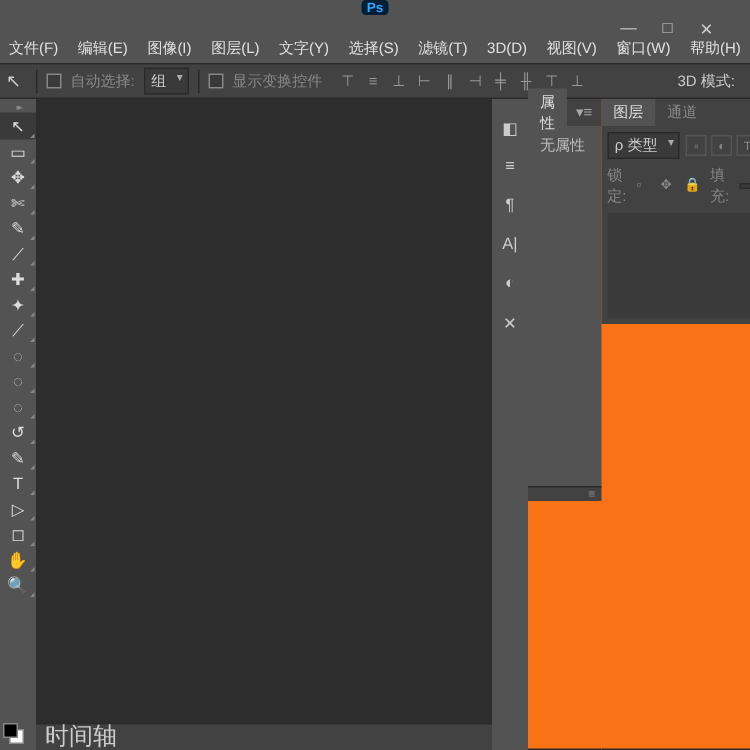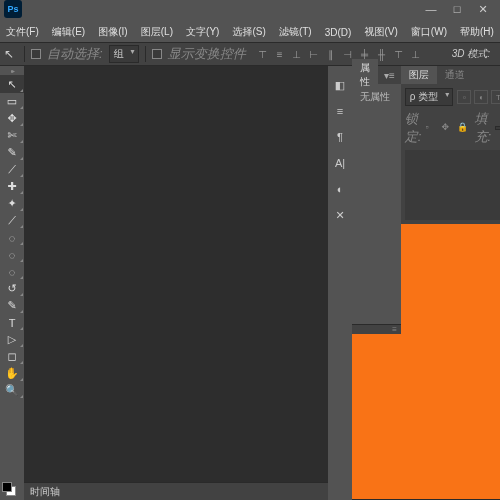--- a/index.html
+++ b/index.html
@@ -1,63 +1,63 @@
 <!DOCTYPE html>
 <html><head>
 <meta charset="utf-8">
 <style>
 *{margin:0;padding:0;box-sizing:border-box;font-family:"Microsoft YaHei",Arial,sans-serif;}
 body{background:#535353;width:500px;height:500px;overflow:hidden;color:#ccc;font-size:10px;}
-.titlebar{background:#535353;height:22px;display:flex;align-items:flex-start;padding:0 4px;}
+.titlebar{background:#535353;height:22px;display:flex;align-items:center;padding:0 16px;flex-direction:column;}
 .logo{width:18px;height:18px;background:#001e36;border-radius:3px;display:flex;align-items:center;justify-content:center;color:#31a8ff;font-size:9px;font-weight:bold;}
 .titlebar .ctrls{margin-left:auto;display:flex;}
 .titlebar .ctrls span{width:26px;height:18px;display:flex;align-items:center;justify-content:center;color:#ccc;font-size:11px;}
 .menubar{background:#535353;height:20px;display:flex;align-items:center;padding:0 2px;gap:2px;justify-content:space-between;}
 .menubar span{padding:2px 4px;color:#e0e0e0;font-size:10px;}
 .optbar{background:#424242;height:24px;display:flex;align-items:center;padding:0 4px;border-top:1px solid #2a2a2a;border-bottom:1px solid #2a2a2a;gap:6px;}
 .optbar .mv{width:14px;height:14px;color:#ccc;font-size:12px;}
 .optbar .sep{width:1px;height:16px;background:#2a2a2a;}
 .chk{width:10px;height:10px;border:1px solid #888;background:#3a3a3a;}
 .sel{background:#3a3a3a;border:1px solid #2a2a2a;padding:1px 14px 1px 4px;position:relative;font-size:10px;}
 .sel::after{content:"▾";position:absolute;right:3px;top:1px;font-size:8px;color:#aaa;}
 .aligns{display:flex;gap:3px;margin-left:4px;}
 .aligns span{width:14px;height:14px;display:flex;align-items:center;justify-content:center;color:#999;font-size:10px;}
-.mode3d{margin-left:auto;font-size:10px;color:#ccc;padding-right:6px;font-style:italic;}
+.mode3d{margin-left:auto;font-size:10px;color:#ccc;padding-right:6px;}
 .main{display:flex;height:434px;}
 .toolcol{width:24px;background:#535353;display:flex;flex-direction:column;}
 .toolcol .hdr{height:10px;background:#535353;border-bottom:1px solid #3a3a3a;display:flex;align-items:center;justify-content:center;}
 .toolcol .hdr::after{content:"▸▸";font-size:6px;color:#888;letter-spacing:-2px;}
 .tools{display:flex;flex-direction:column;flex:1;}
 .tool{width:24px;height:17px;display:flex;align-items:center;justify-content:center;color:#ddd;font-size:11px;position:relative;}
 .tool.act{background:#3a3a3a;}
 .tool::after{content:"";position:absolute;right:1px;bottom:1px;border-left:3px solid transparent;border-bottom:3px solid #888;}
 .swatches{padding:4px 2px;}
 .swatch{width:14px;height:14px;position:relative;}
 .swatch .fg{position:absolute;width:10px;height:10px;background:#000;border:1px solid #888;top:0;left:0;z-index:2;}
 .swatch .bg{position:absolute;width:10px;height:10px;background:#fff;border:1px solid #888;bottom:0;right:0;}
 .canvas-wrap{flex:1;background:#2d2d2d;display:flex;flex-direction:column;}
 .canvas{flex:1;background:#2d2d2d;}
-.timeline{height:18px;background:#424242;border-top:1px solid #2a2a2a;display:flex;align-items:center;padding:0 6px;color:#ccc;font-size:10px;}
+.timeline{height:18px;background:#424242;border-top:1px solid #2a2a2a;display:flex;align-items:center;padding:0 6px;color:#ccc;font-size:16px;}
 .rightcol{width:172px;display:flex;}
 .iconstrip{width:24px;background:#535353;display:flex;flex-direction:column;padding-top:8px;gap:4px;}
 .iconstrip span{width:24px;height:22px;display:flex;align-items:center;justify-content:center;color:#ccc;font-size:11px;}
 .panels{flex:1;background:#f97316;display:flex;flex-direction:row;}
 .panel{border-bottom:1px solid #2a2a2a;}
 .ptabs{height:18px;background:#424242;display:flex;align-items:center;}
 .ptab{padding:2px 8px;background:#535353;font-size:10px;color:#ddd;}
 .ptab.dim{background:#424242;color:#888;}
 .pmenu{margin-left:auto;padding:0 6px;color:#aaa;font-size:10px;}
 .pbody{background:#535353;padding:6px 8px;font-size:10px;color:#bbb;}
 .props{height:240px;}
 .layers-body{background:#424242;padding:4px;}
 .layers-row{display:flex;align-items:center;gap:4px;margin-bottom:4px;}
 .layers-row .sel{flex:0 0 auto;}
 .ficons{display:flex;gap:3px;}
 .ficons span{width:14px;height:14px;display:flex;align-items:center;justify-content:center;color:#888;border:1px solid #555;font-size:8px;}
-.lbl{color:#888;font-size:13px;font-style:italic;}
+.lbl{color:#888;font-size:10px;}
 .locks{display:flex;gap:3px;align-items:center;}
 .locks span{width:13px;height:13px;color:#888;font-size:9px;}
 .layers-list{height:70px;background:#3a3a3a;}
 .panel-ft{height:10px;background:#424242;border-top:1px solid #2a2a2a;display:flex;justify-content:flex-end;padding:0 4px;}
 .panel-ft::after{content:"≡";font-size:8px;color:#888;}
 </style>
 </head>
 <body>
 
 <div class="titlebar">

